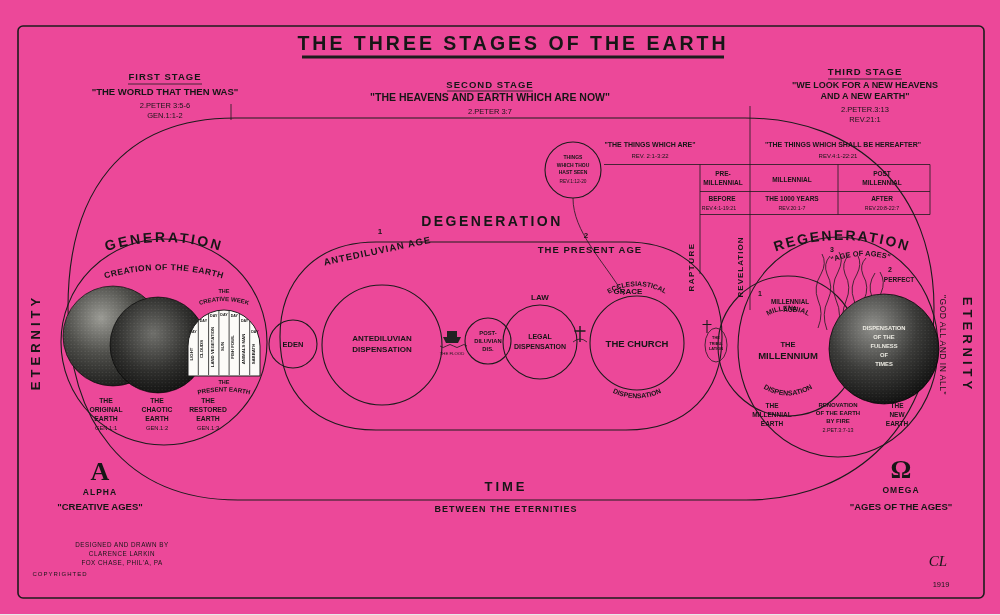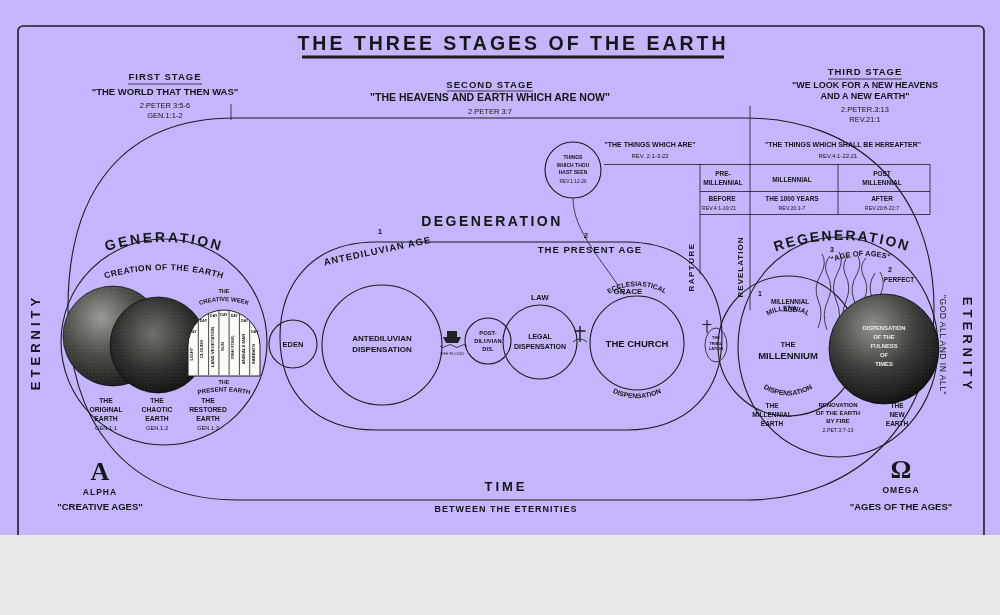--- a/index.html
+++ b/index.html
@@ -1,16 +1,16 @@
 <!DOCTYPE html>
 <html><head>
 <meta charset="utf-8">
 <style>
   html,body{margin:0;padding:0;background:#e9e9e9}
-  .page{position:relative;width:1000px;height:535px;margin:0 auto;background:#c4b5fd;
+  .page{position:relative;width:1000px;height:614px;margin:0 auto;background:#ec4899;
         font-family:"Liberation Sans",sans-serif;overflow:hidden}
   .page svg{position:absolute;left:0;top:0}
   svg text{fill:#161616;text-anchor:middle;font-family:"Liberation Sans",sans-serif}
   .b{font-weight:700}
   .ser{font-family:"Liberation Serif",serif}
   .ln{fill:none;stroke:#1c1c1c;stroke-width:1.1}
   .ln-thin{fill:none;stroke:#1c1c1c;stroke-width:0.8}
   .lt{fill:#eceae2}
 </style>
 </head>

